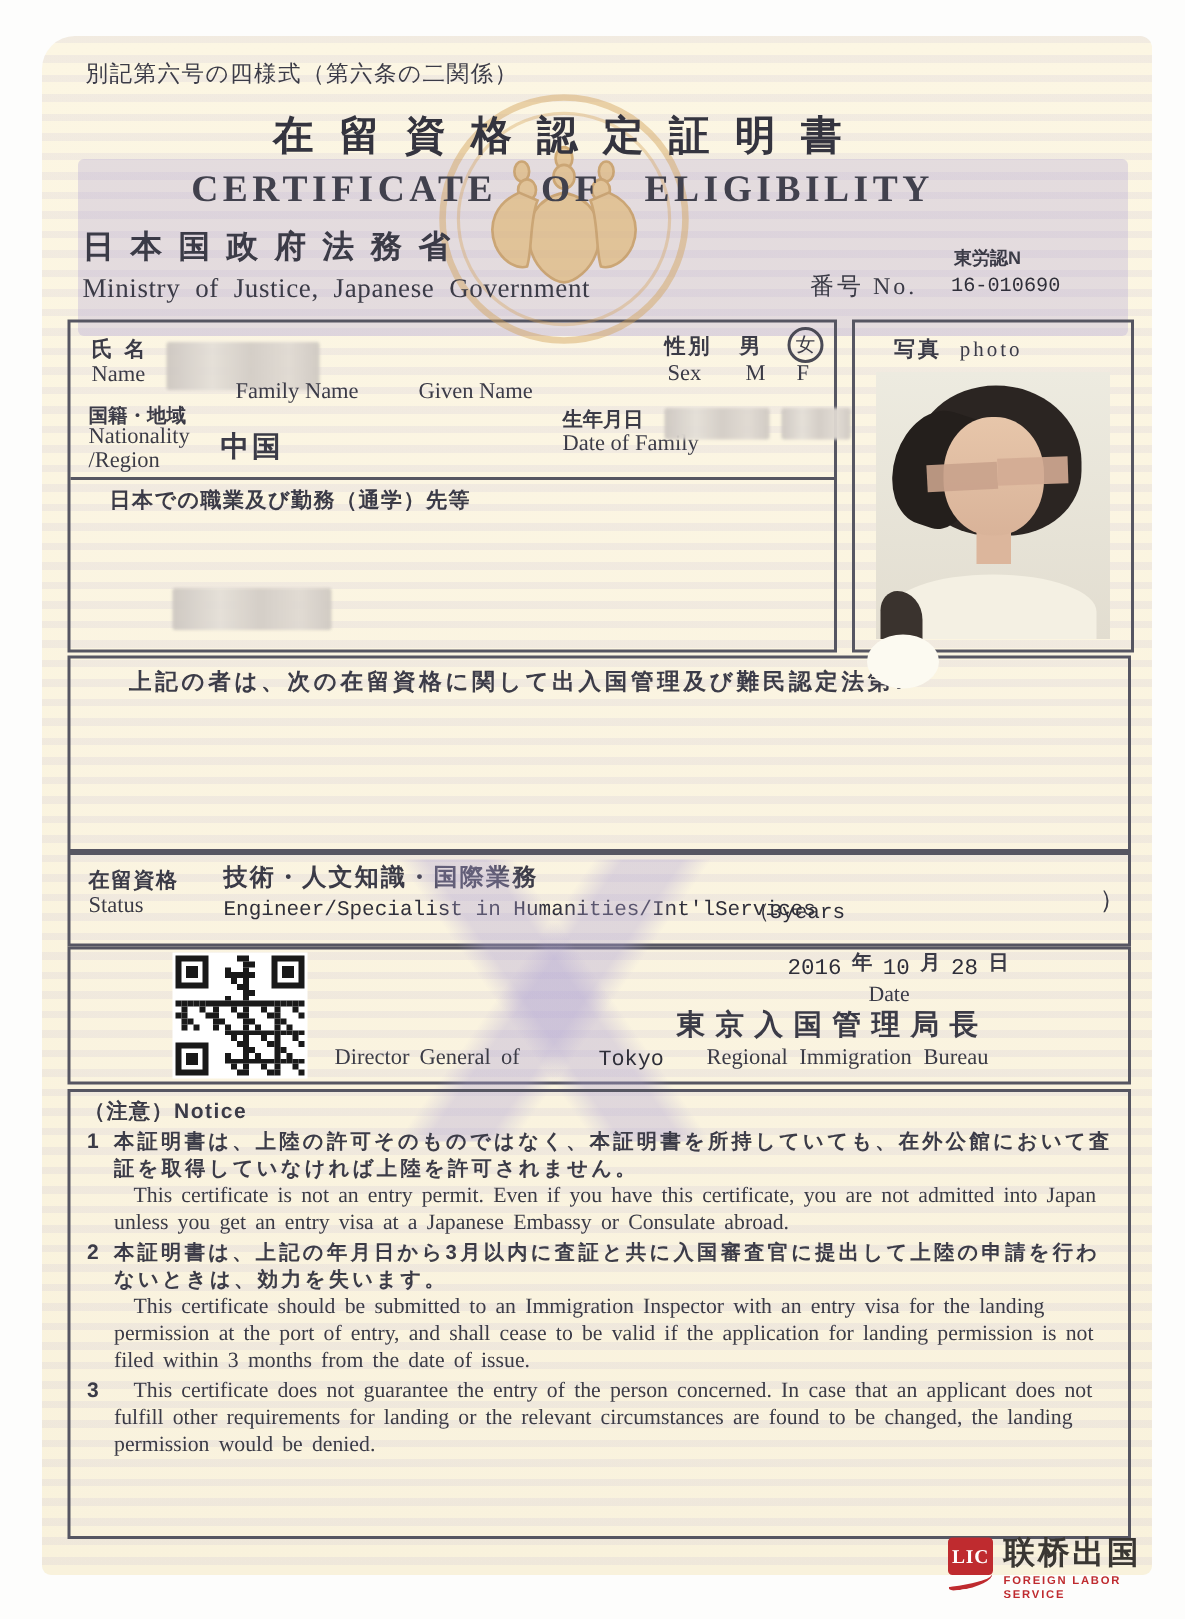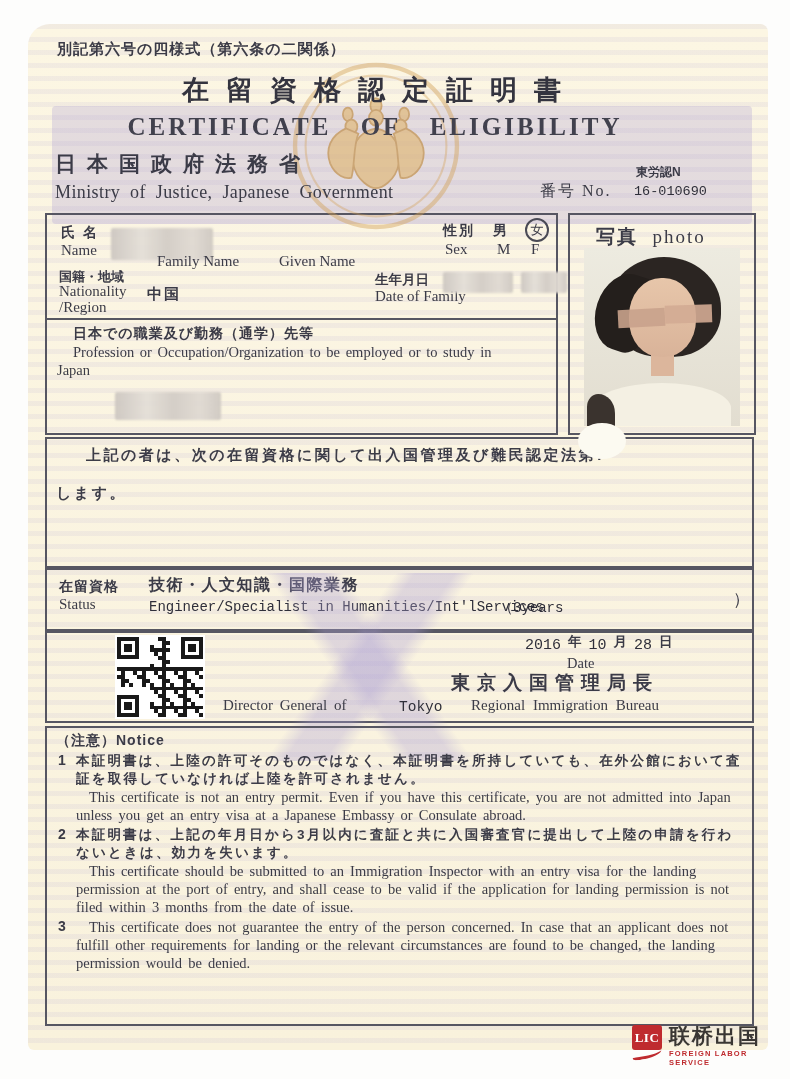--- a/index.html
+++ b/index.html
@@ -17,21 +17,21 @@
       repeating-linear-gradient(180deg, rgba(168,157,208,.12) 0 5px, rgba(0,0,0,0) 5px 13px),
       linear-gradient(#fcf6e3,#f9f2dc);
     border-radius:22px 8px 6px 6px;
   }
   .band{position:absolute;background:rgba(172,160,212,.30);border-radius:4px;}
   .jp{font-family:"Liberation Sans","DejaVu Sans",sans-serif;}
   .mono{font-family:"Liberation Mono","DejaVu Sans Mono",monospace;color:#2f2f3a;}
   .serif{font-family:"Liberation Serif","DejaVu Serif",serif;}
 
   
-  .form-designation{left:57px;top:40px;font-size:15px;font-weight:bold;letter-spacing:1px;}
+  .form-designation{left:57px;top:40px;font-size:15px;font-weight:normal;letter-spacing:1px;}
   .title-ja{left:60px;top:72px;width:640px;text-align:center;font-size:27px;font-weight:bold;
     letter-spacing:17px;color:#34343f;z-index:2;}
   .title-en{left:45px;top:113px;width:660px;text-align:center;font-size:25px;letter-spacing:3px;
     word-spacing:20px;color:#41414d;font-weight:bold;z-index:2;}
   .ministry-ja{left:55px;top:150px;font-size:21px;font-weight:bold;letter-spacing:11px;z-index:2;}
   .ministry-en{left:55px;top:182px;font-size:18px;letter-spacing:.4px;word-spacing:5px;z-index:2;}
   .no-label{left:540px;top:181px;font-size:16px;letter-spacing:2px;z-index:2;}
   .no-prefix{left:636px;top:164px;font-size:12px;font-weight:bold;z-index:2;}
   .no-value{left:634px;top:184px;font-size:13.5px;z-index:2;}
   .emblem{left:288px;top:58px;z-index:1;opacity:.8;}
@@ -71,21 +71,21 @@
     background:linear-gradient(#e7c6aa,#d9b399);border-radius:48% 48% 47% 47%;}
   .eyebar1{position:absolute;left:22%;top:34%;width:30%;height:10%;background:#c9a28c;
     opacity:.9;transform:rotate(-3deg);}
   .eyebar2{position:absolute;left:52%;top:32%;width:30%;height:10%;background:#d3ab93;
     opacity:.9;transform:rotate(-2deg);}
   .neck{position:absolute;left:43%;top:57%;width:15%;height:15%;background:#dcb69c;}
   .shoulders{position:absolute;left:6%;bottom:-4%;width:88%;height:28%;
     background:#f4f0e3;border-radius:50% 50% 0 0;}
   .shoulder-dark{position:absolute;left:2%;bottom:0;width:18%;height:18%;
     background:#3a332e;border-radius:40% 60% 0 0;}
-  .photo-label{position:absolute;left:26px;top:9px;font-size:19px;font-weight:bold;letter-spacing:2px;}
+  .photo-label{position:absolute;left:26px;top:9px;font-size:14px;font-weight:bold;letter-spacing:2px;}
 
   
   .cert-ja{position:absolute;left:9px;width:688px;font-size:15px;letter-spacing:2.5px;
     line-height:19px;font-weight:bold;color:#3c3c48;}
   .cert-en{position:absolute;left:9px;top:65px;width:688px;font-size:15px;line-height:19px;
     word-spacing:3px;text-indent:12px;}
 
   
   .status-val-ja{position:absolute;left:102px;top:5px;font-size:16px;font-weight:bold;letter-spacing:1.5px;}
   .status-val-en{position:absolute;left:102px;top:29px;font-size:14px;}
@@ -95,21 +95,21 @@
   
   .qr{position:absolute;left:68px;top:2px;width:90px;height:84px;background:#fff;}
   .qr-cells{position:absolute;inset:2px;display:grid;
     grid-template-rows:repeat(21,1fr);grid-template-columns:repeat(21,1fr);}
   .qr-cells i{background:#191919;}
   .qr-f{position:absolute;width:22px;height:22px;border:4px solid #191919;background:#fff;box-sizing:border-box;}
   .qr-f::after{content:"";position:absolute;left:3px;top:3px;width:8px;height:8px;background:#191919;}
   .qr-f.tl{left:2px;top:2px;} .qr-f.tr{right:2px;top:2px;} .qr-f.bl{left:2px;bottom:2px;}
   .date-line{position:absolute;left:478px;top:3px;font-size:15px;}
   .date-line .u{font-size:13.5px;font-weight:bold;position:relative;top:-3px;margin:0 7px;}
-  .date-word{position:absolute;left:520px;top:22px;font-size:14.5px;}
+  .date-word{position:absolute;left:532px;top:22px;font-size:14.5px;}
   .bureau-ja{position:absolute;left:404px;top:37px;font-size:19px;font-weight:bold;letter-spacing:7px;}
   .director-en{position:absolute;left:176px;top:64px;font-size:15px;word-spacing:3px;}
   .city-en{position:absolute;left:352px;top:66px;font-size:14.5px;}
   .bureau-en{position:absolute;left:424px;top:64px;font-size:15px;word-spacing:4px;}
 
   
   .notice-inner{position:absolute;inset:4px 9px;overflow:hidden;}
   .notice-head{font-size:14px;font-weight:bold;letter-spacing:1px;margin-bottom:2px;}
   .n-item{position:relative;padding-left:20px;}
   .n-num{position:absolute;left:2px;top:0;font-size:14px;font-weight:bold;}
@@ -175,31 +175,30 @@
   <span class="abs lbl-ja jp" style="left:396px;top:7px;">性別</span>
   <span class="abs lbl-ja jp" style="left:446px;top:7px;letter-spacing:0;">男</span>
   <span class="abs sex-circle jp" style="left:478px;top:3px;">女</span>
   <span class="abs lbl-en" style="left:398px;top:26px;">Sex</span>
   <span class="abs lbl-en" style="left:450px;top:26px;">M</span>
   <span class="abs lbl-en" style="left:484px;top:26px;">F</span>
 
   <span class="abs lbl-ja jp" style="left:12px;top:53px;font-size:13px;letter-spacing:0;">国籍・地域</span>
   <span class="abs lbl-en" style="left:12px;top:68px;">Nationality</span>
   <span class="abs lbl-en" style="left:12px;top:84px;">/Region</span>
-  <span class="abs jp" style="left:100px;top:70px;font-size:15px;font-weight:bold;letter-spacing:2px;">中国</span>
+  <span class="abs jp" style="left:100px;top:70px;font-size:19px;font-weight:bold;letter-spacing:2px;">中国</span>
 
   <span class="abs lbl-ja jp" style="left:328px;top:56px;font-size:13.5px;letter-spacing:0;">生年月日</span>
   <span class="abs lbl-en" style="left:328px;top:73px;">Date of Family</span>
   <span class="redact" style="left:396px;top:57px;width:70px;height:21px;"></span>
   <span class="redact" style="left:474px;top:57px;width:46px;height:21px;"></span>
 
   <div class="divider" style="top:103px;"></div>
 
   <span class="abs lbl-ja jp" style="left:26px;top:110px;letter-spacing:1px;">日本での職業及び勤務（通学）先等</span>
-  <div class="abs serif" style="left:10px;top:128px;width:470px;font-size:14.5px;line-height:18px;text-indent:16px;word-spacing:2px;">Profession or Occupation/Organization to be employed or to study in Japan</div>
   <span class="redact" style="left:68px;top:177px;width:106px;height:28px;"></span>
 </div>
 
 <div class="box photo-box">
   <span class="photo-label jp">
     <span>写真</span>&nbsp;&nbsp;<span class="serif" style="font-weight:normal;">photo</span>
   </span>
   <div class="photo">
     <div class="hair"></div>
     <div class="hair-sweep"></div>
@@ -207,21 +206,20 @@
     <div class="shoulders"></div>
     <div class="shoulder-dark"></div>
     <div class="face"></div>
     <div class="eyebar1"></div>
     <div class="eyebar2"></div>
   </div>
 </div>
 
 <div class="box cert-box">
   <div class="cert-ja jp" style="top:6px;text-indent:30px;">上記の者は、次の在留資格に関して出入国管理及び難民認定法第7</div>
-  <div class="cert-ja jp" style="top:44px;">します。</div>
 </div>
 
 <div class="box status-box">
   <span class="abs lbl-ja jp" style="left:12px;top:8px;letter-spacing:1px;">在留資格</span>
   <span class="abs lbl-en" style="left:12px;top:26px;">Status</span>
   <span class="status-val-ja jp">技術・人文知識・国際業務</span>
   <span class="status-val-en mono">Engineer/Specialist in Humanities/Int'lServices</span>
   <span class="status-dur mono">（3years</span>
   <span class="status-paren jp">）</span>
 </div>

